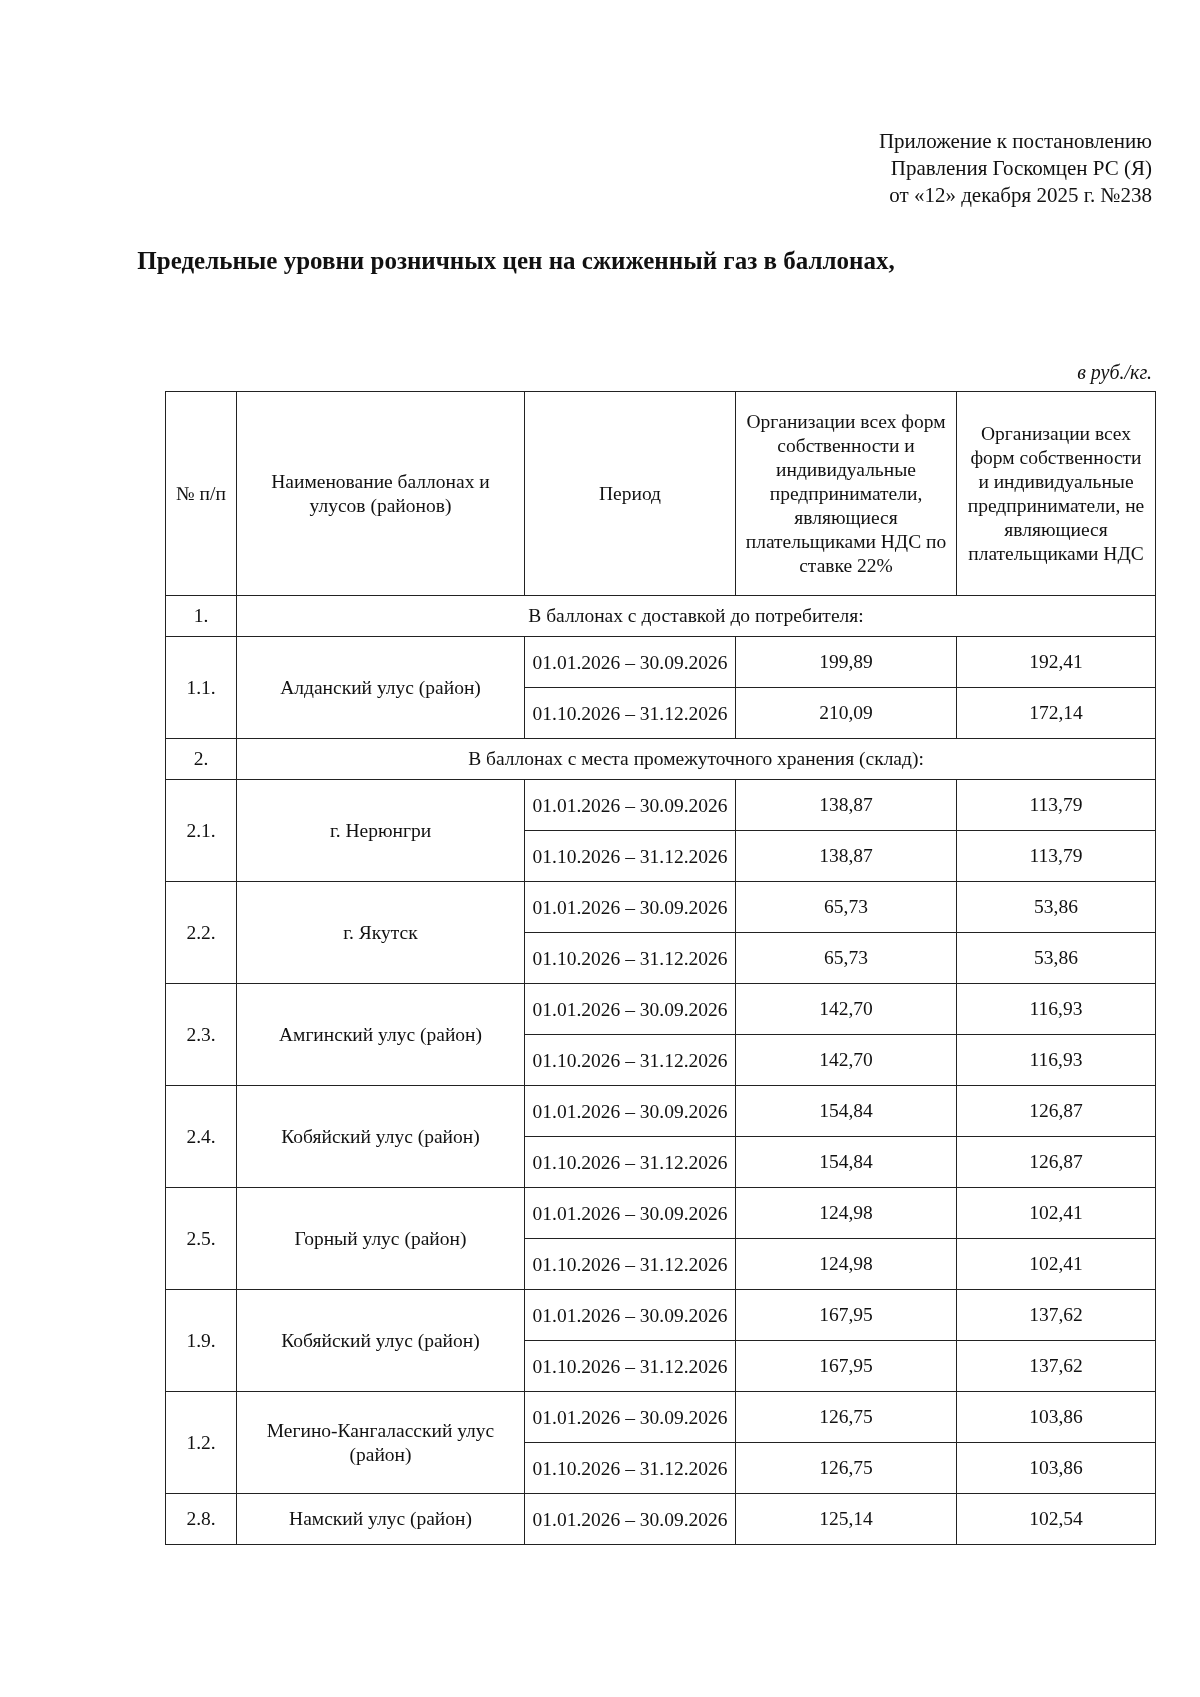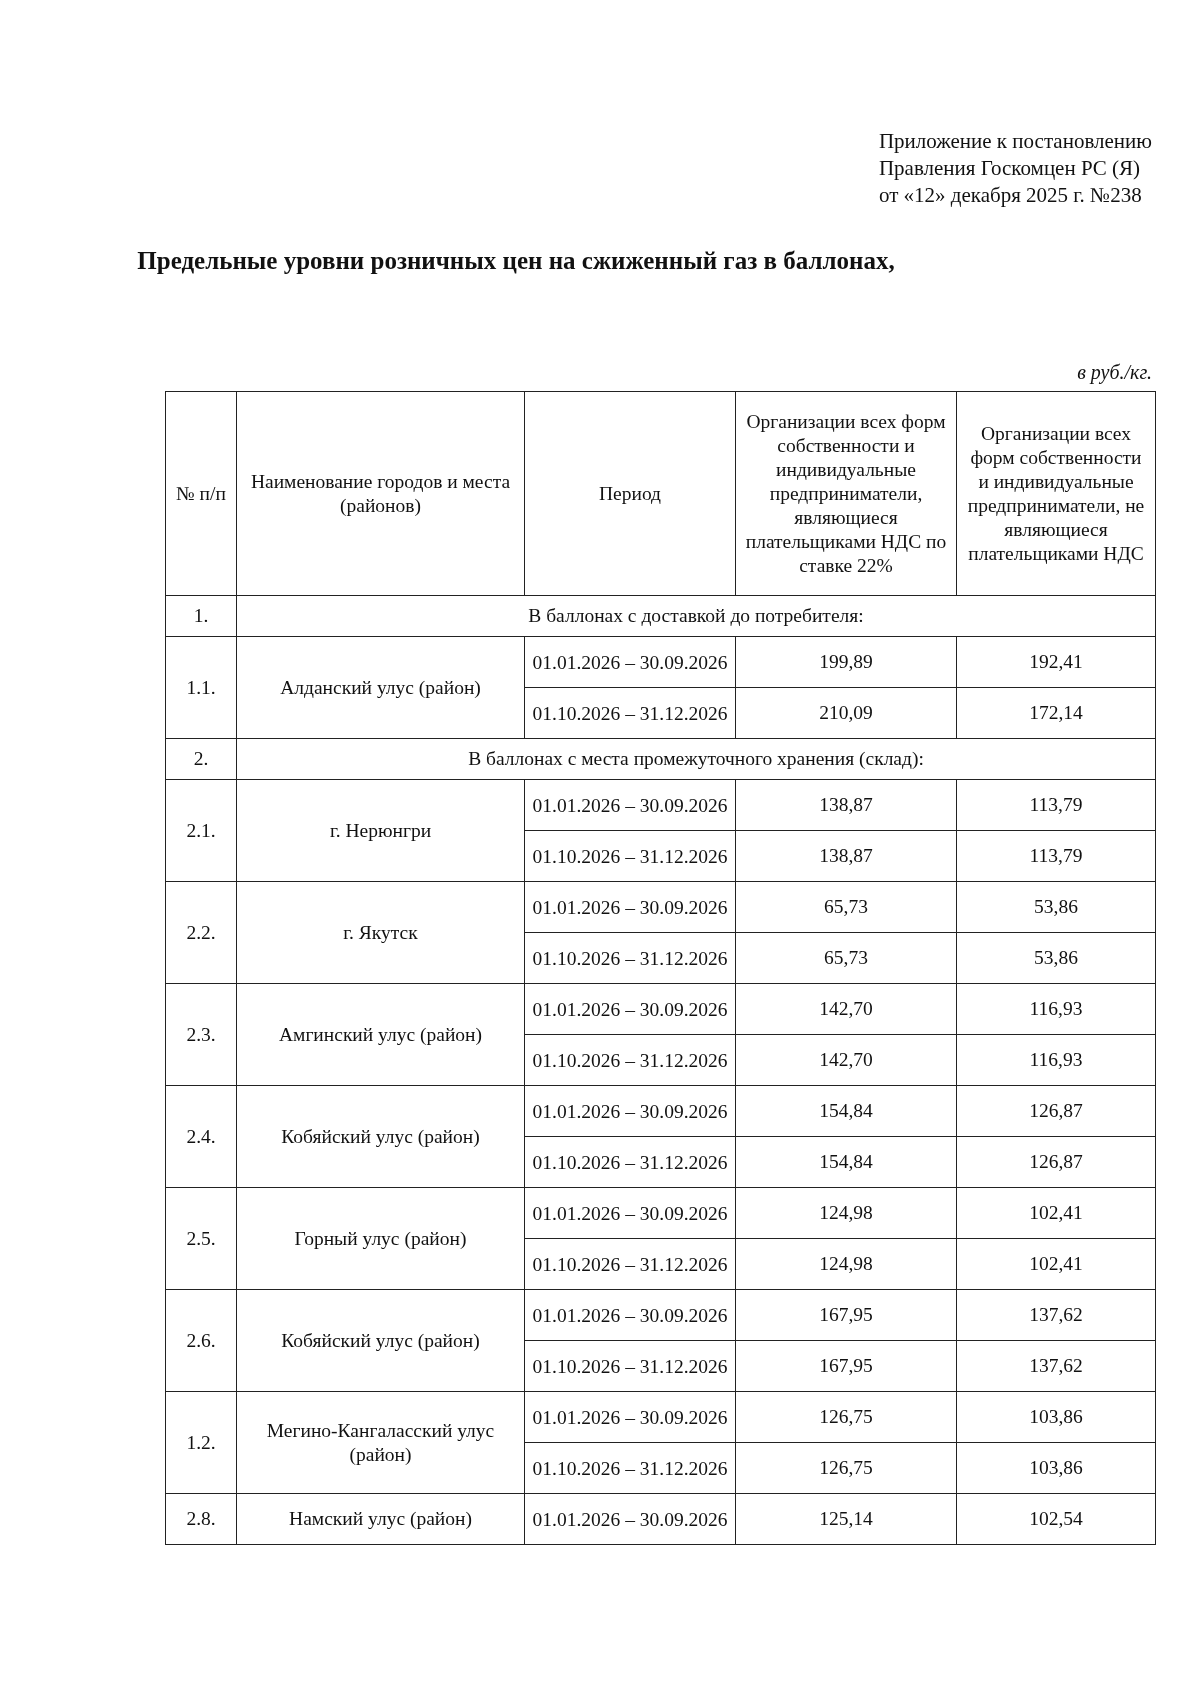--- a/index.html
+++ b/index.html
@@ -3,21 +3,21 @@
 <meta charset="utf-8">
 <style>
   html, body { margin: 0; padding: 0; background: #ffffff; }
   body {
     width: 1200px; height: 1697px; position: relative; overflow: hidden;
     font-family: "Liberation Serif", "DejaVu Serif", serif;
     color: #111111;
   }
   .approval {
     position: absolute; right: 48px; top: 128px;
-    font-size: 21px; line-height: 27px; margin-left: 22px;
+    text-align: right; font-size: 21px; line-height: 27px; margin-left: 22px;
   }
   .title {
     position: absolute; left: 0; width: 1032px; top: 243px;
     text-align: center; font-weight: bold; font-size: 25px; line-height: 36px;
   }
   .units {
     position: absolute; right: 48px; top: 361px;
     font-style: italic; font-size: 20px;
   }
   table.prices {
@@ -59,21 +59,21 @@
   <colgroup>
     <col class="c-num">
       <col class="c-name">
       <col class="c-period">
       <col class="c-vat">
       <col class="c-novat">
   </colgroup>
   <tbody id="tbody">
     <tr class="head">
       <th>№ п/п</th>
-      <th>Наименование городов и места (районов)</th>
+      <th>Наименование баллонах и улусов (районов)</th>
       <th>Период</th>
       <th>Организации всех форм собственности и индивидуальные предприниматели, являющиеся плательщиками НДС по ставке 22%</th>
       <th>Организации всех форм собственности и индивидуальные предприниматели, не являющиеся плательщиками НДС</th>
     </tr>
   <tr class="section">
         <td>1.</td>
         <td colspan="4">В баллонах с доставкой до потребителя:</td>
       </tr>
       <tr class="sub">
         <td rowspan="2">1.1.</td>
@@ -145,21 +145,21 @@
         <td class="period">01.01.2026 – 30.09.2026</td>
         <td>124,98</td>
         <td>102,41</td>
       </tr>
       <tr class="sub">
         <td class="period">01.10.2026 – 31.12.2026</td>
         <td>124,98</td>
         <td>102,41</td>
       </tr>
       <tr class="sub">
-        <td rowspan="2">2.6.</td>
+        <td rowspan="2">1.9.</td>
         <td rowspan="2" class="name">Кобяйский улус (район)</td>
         <td class="period">01.01.2026 – 30.09.2026</td>
         <td>167,95</td>
         <td>137,62</td>
       </tr>
       <tr class="sub">
         <td class="period">01.10.2026 – 31.12.2026</td>
         <td>167,95</td>
         <td>137,62</td>
       </tr>

